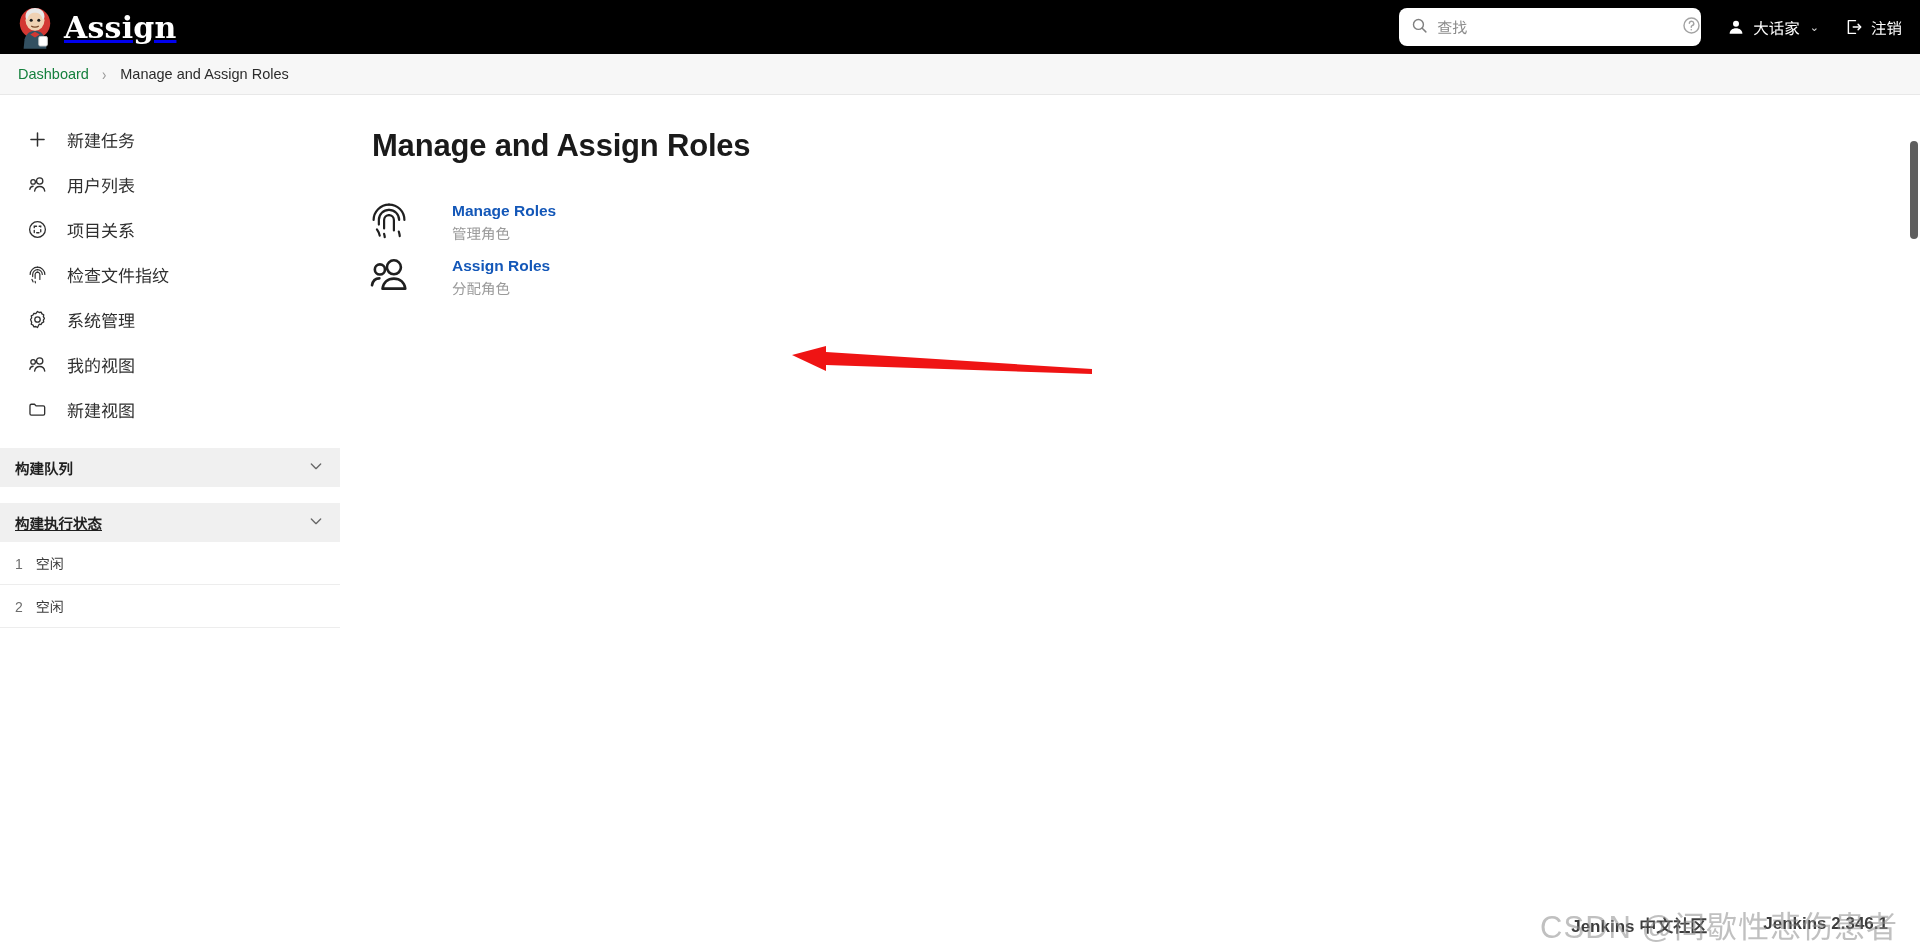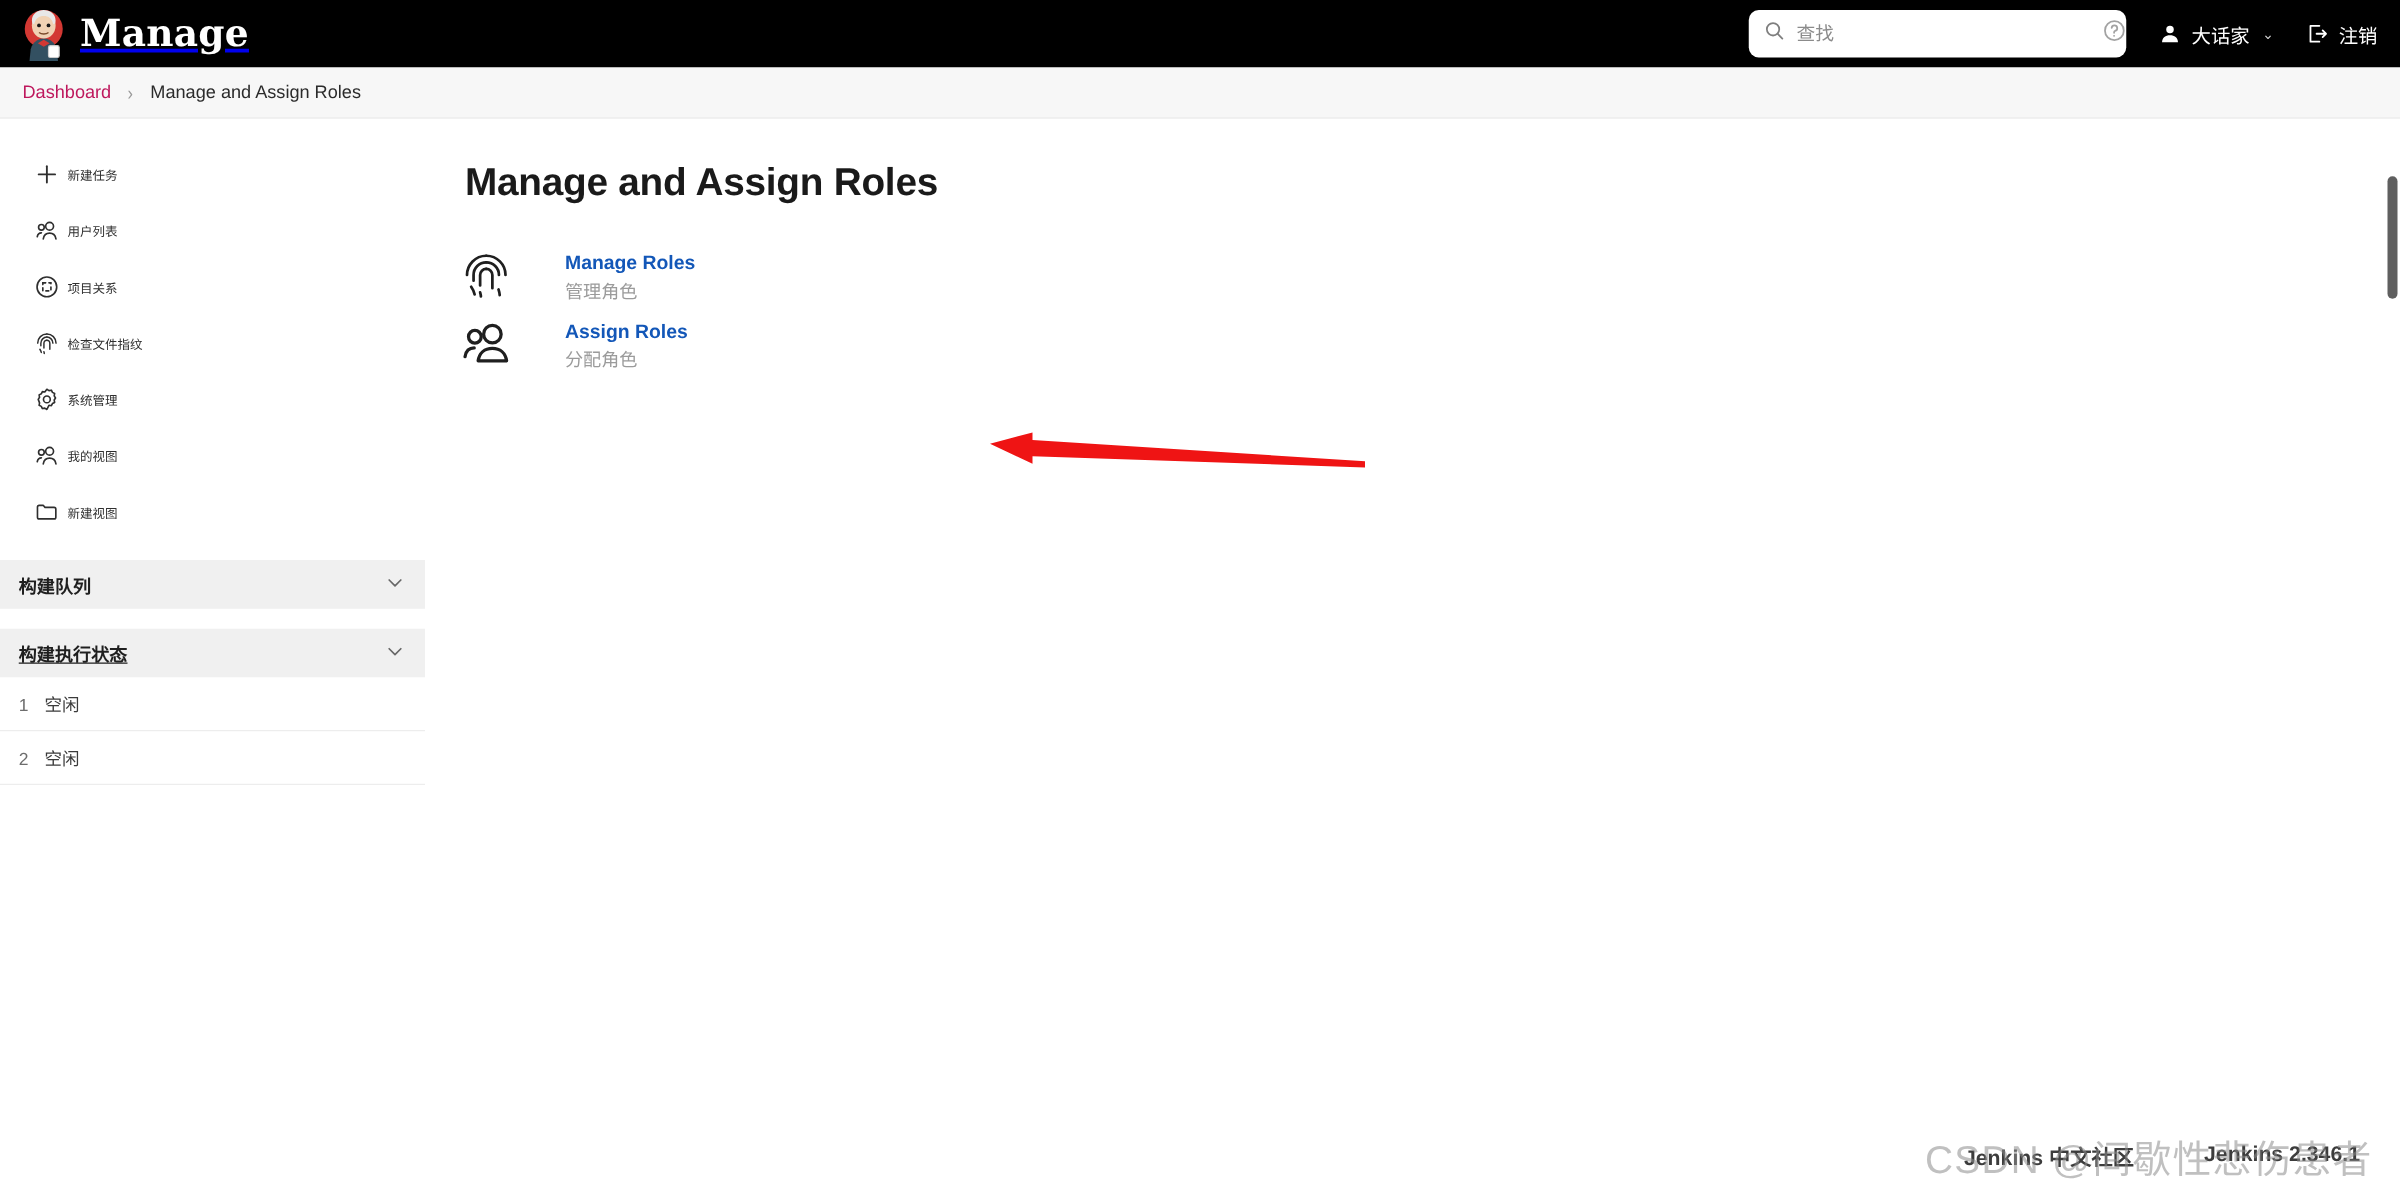--- a/index.html
+++ b/index.html
@@ -62,39 +62,39 @@
   
   .breadcrumbbar {
     position: absolute; top: 54px; left: 0;
     width: 1920px; height: 41px;
     background: #f7f7f7;
     border-bottom: 1px solid #e8e8e8;
     display: flex; align-items: center;
     padding-left: 18px;
   }
   .crumb {
-    font-size: 14.5px; color: #be185d; text-decoration: none;
+    font-size: 14.5px; color: #15803d; text-decoration: none;
   }
   .crumb.current { color: #2b2b2b; }
   .crumb-sep {
     color: #9a9a9a; font-size: 13px; margin: 0 14px 0 13px;
     transform: scaleY(1.25);
   }
 
   
   .sidebar {
     position: absolute; top: 95px; left: 0;
     width: 340px; height: 852px;
     background: #ffffff;
     padding-top: 22px;
   }
   .side-item {
     display: flex; align-items: center;
-    height: 45px; padding-left: 27px; gap: 6px;
-    text-decoration: none; color: #2f2f2f; font-size: 10px;
+    height: 45px; padding-left: 27px; gap: 19px;
+    text-decoration: none; color: #2f2f2f; font-size: 17px;
     cursor: pointer;
   }
   .side-item .si-icon {
     width: 21px; height: 21px; flex: 0 0 auto;
     display: flex; align-items: center; justify-content: center;
   }
   .side-item svg { width: 21px; height: 21px; }
 
   .side-section { margin-top: 16px; width: 340px; }
   .side-sec-head {
@@ -197,21 +197,21 @@
         <path d="M9 36c2-7 7-9 11-9s9 2 11 9l1 10H8z" fill="#335061"></path>
         <ellipse cx="20" cy="16" rx="10" ry="11" fill="#f0d2b4"></ellipse>
         <path d="M10 12c0-6 5-9 10-9s10 3 10 9c0 2-1 3-2 3-1-5-4-7-8-7s-7 2-8 7c-1 0-2-1-2-3z" fill="#e8e8e8"></path>
         <circle cx="16" cy="16" r="1.6" fill="#1a1a1a"></circle>
         <circle cx="24" cy="16" r="1.6" fill="#1a1a1a"></circle>
         <path d="M16 22c2 1.6 6 1.6 8 0" stroke="#7a4a2a" stroke-width="1.2" fill="none"></path>
         <path d="M20 28l-5 3 5 3 5-3z" fill="#d33833"></path>
         <rect x="24" y="33" width="9" height="10" rx="1.5" fill="#ffffff" stroke="#cccccc" stroke-width="1"></rect>
       </svg>
     </span>
-    <span class="brand-name">Manage</span>
+    <span class="brand-name">Assign</span>
   </a>
 
   <div class="topbar-right">
 
     <div class="search-box">
       <span>
         <svg class="search-icon" viewBox="0 0 24 24" fill="none" stroke="#555" stroke-width="2" stroke-linecap="round">
           <circle cx="10.5" cy="10.5" r="7"></circle>
           <line x1="15.8" y1="15.8" x2="21" y2="21"></line>
         </svg>

